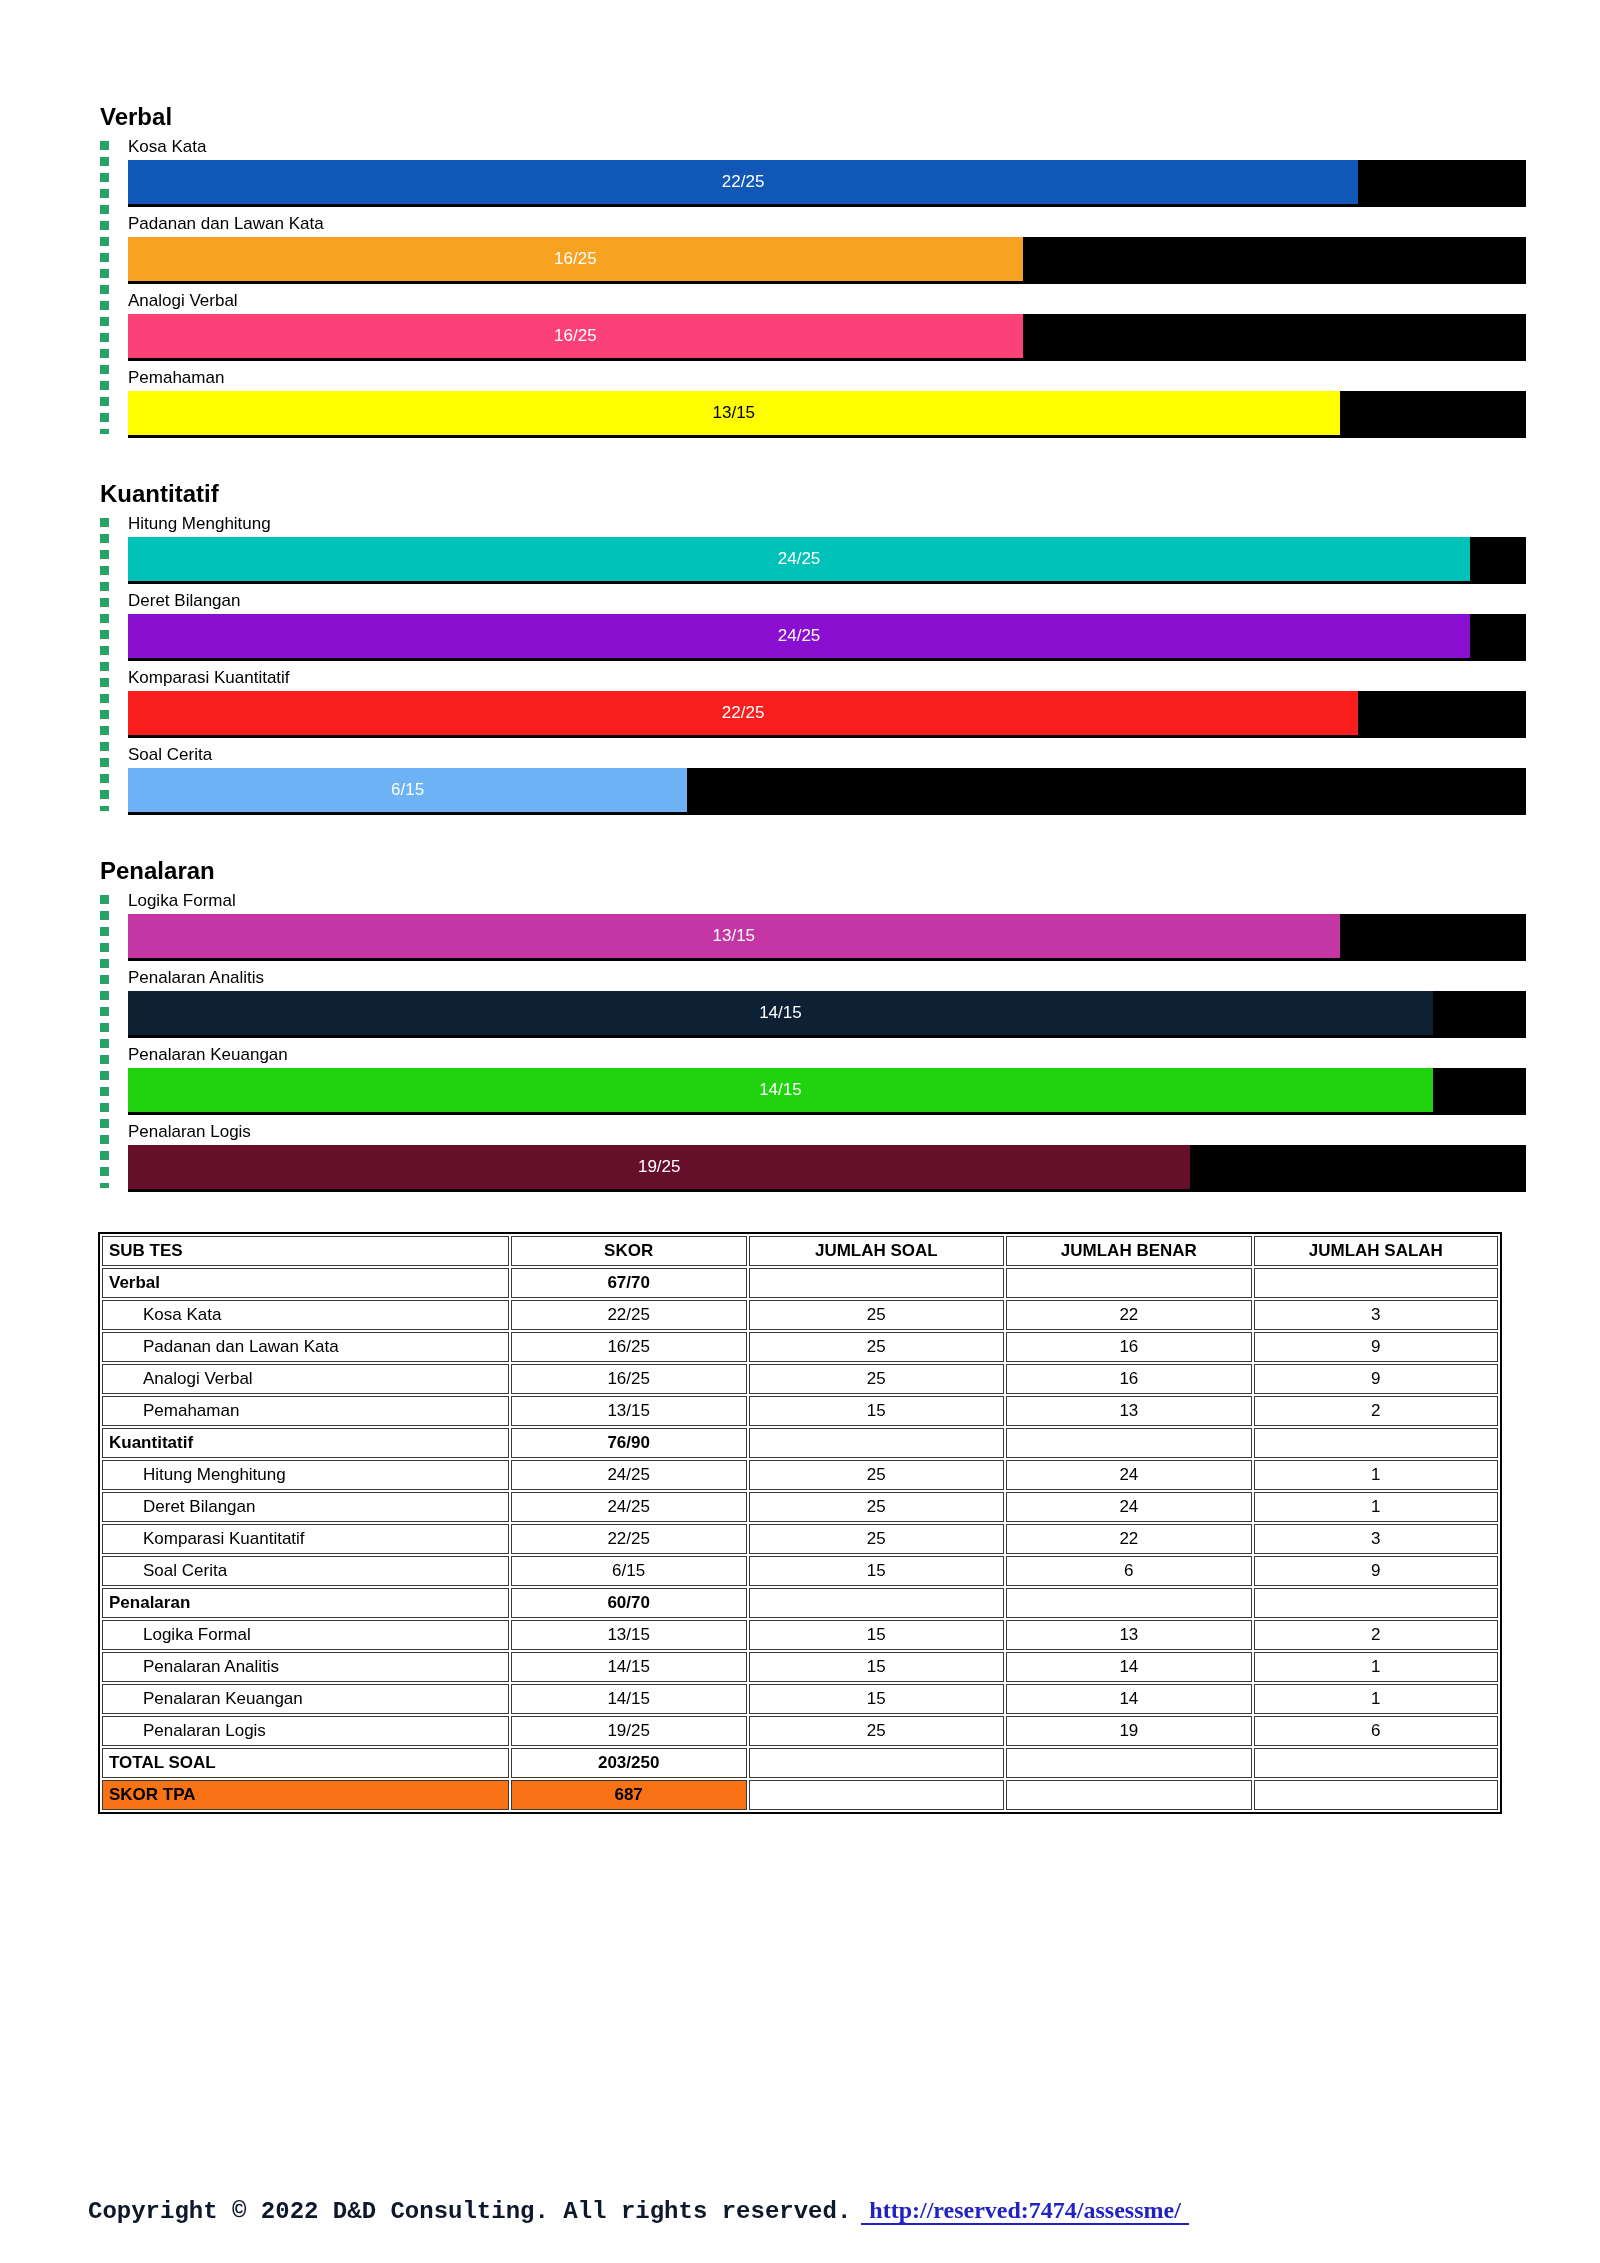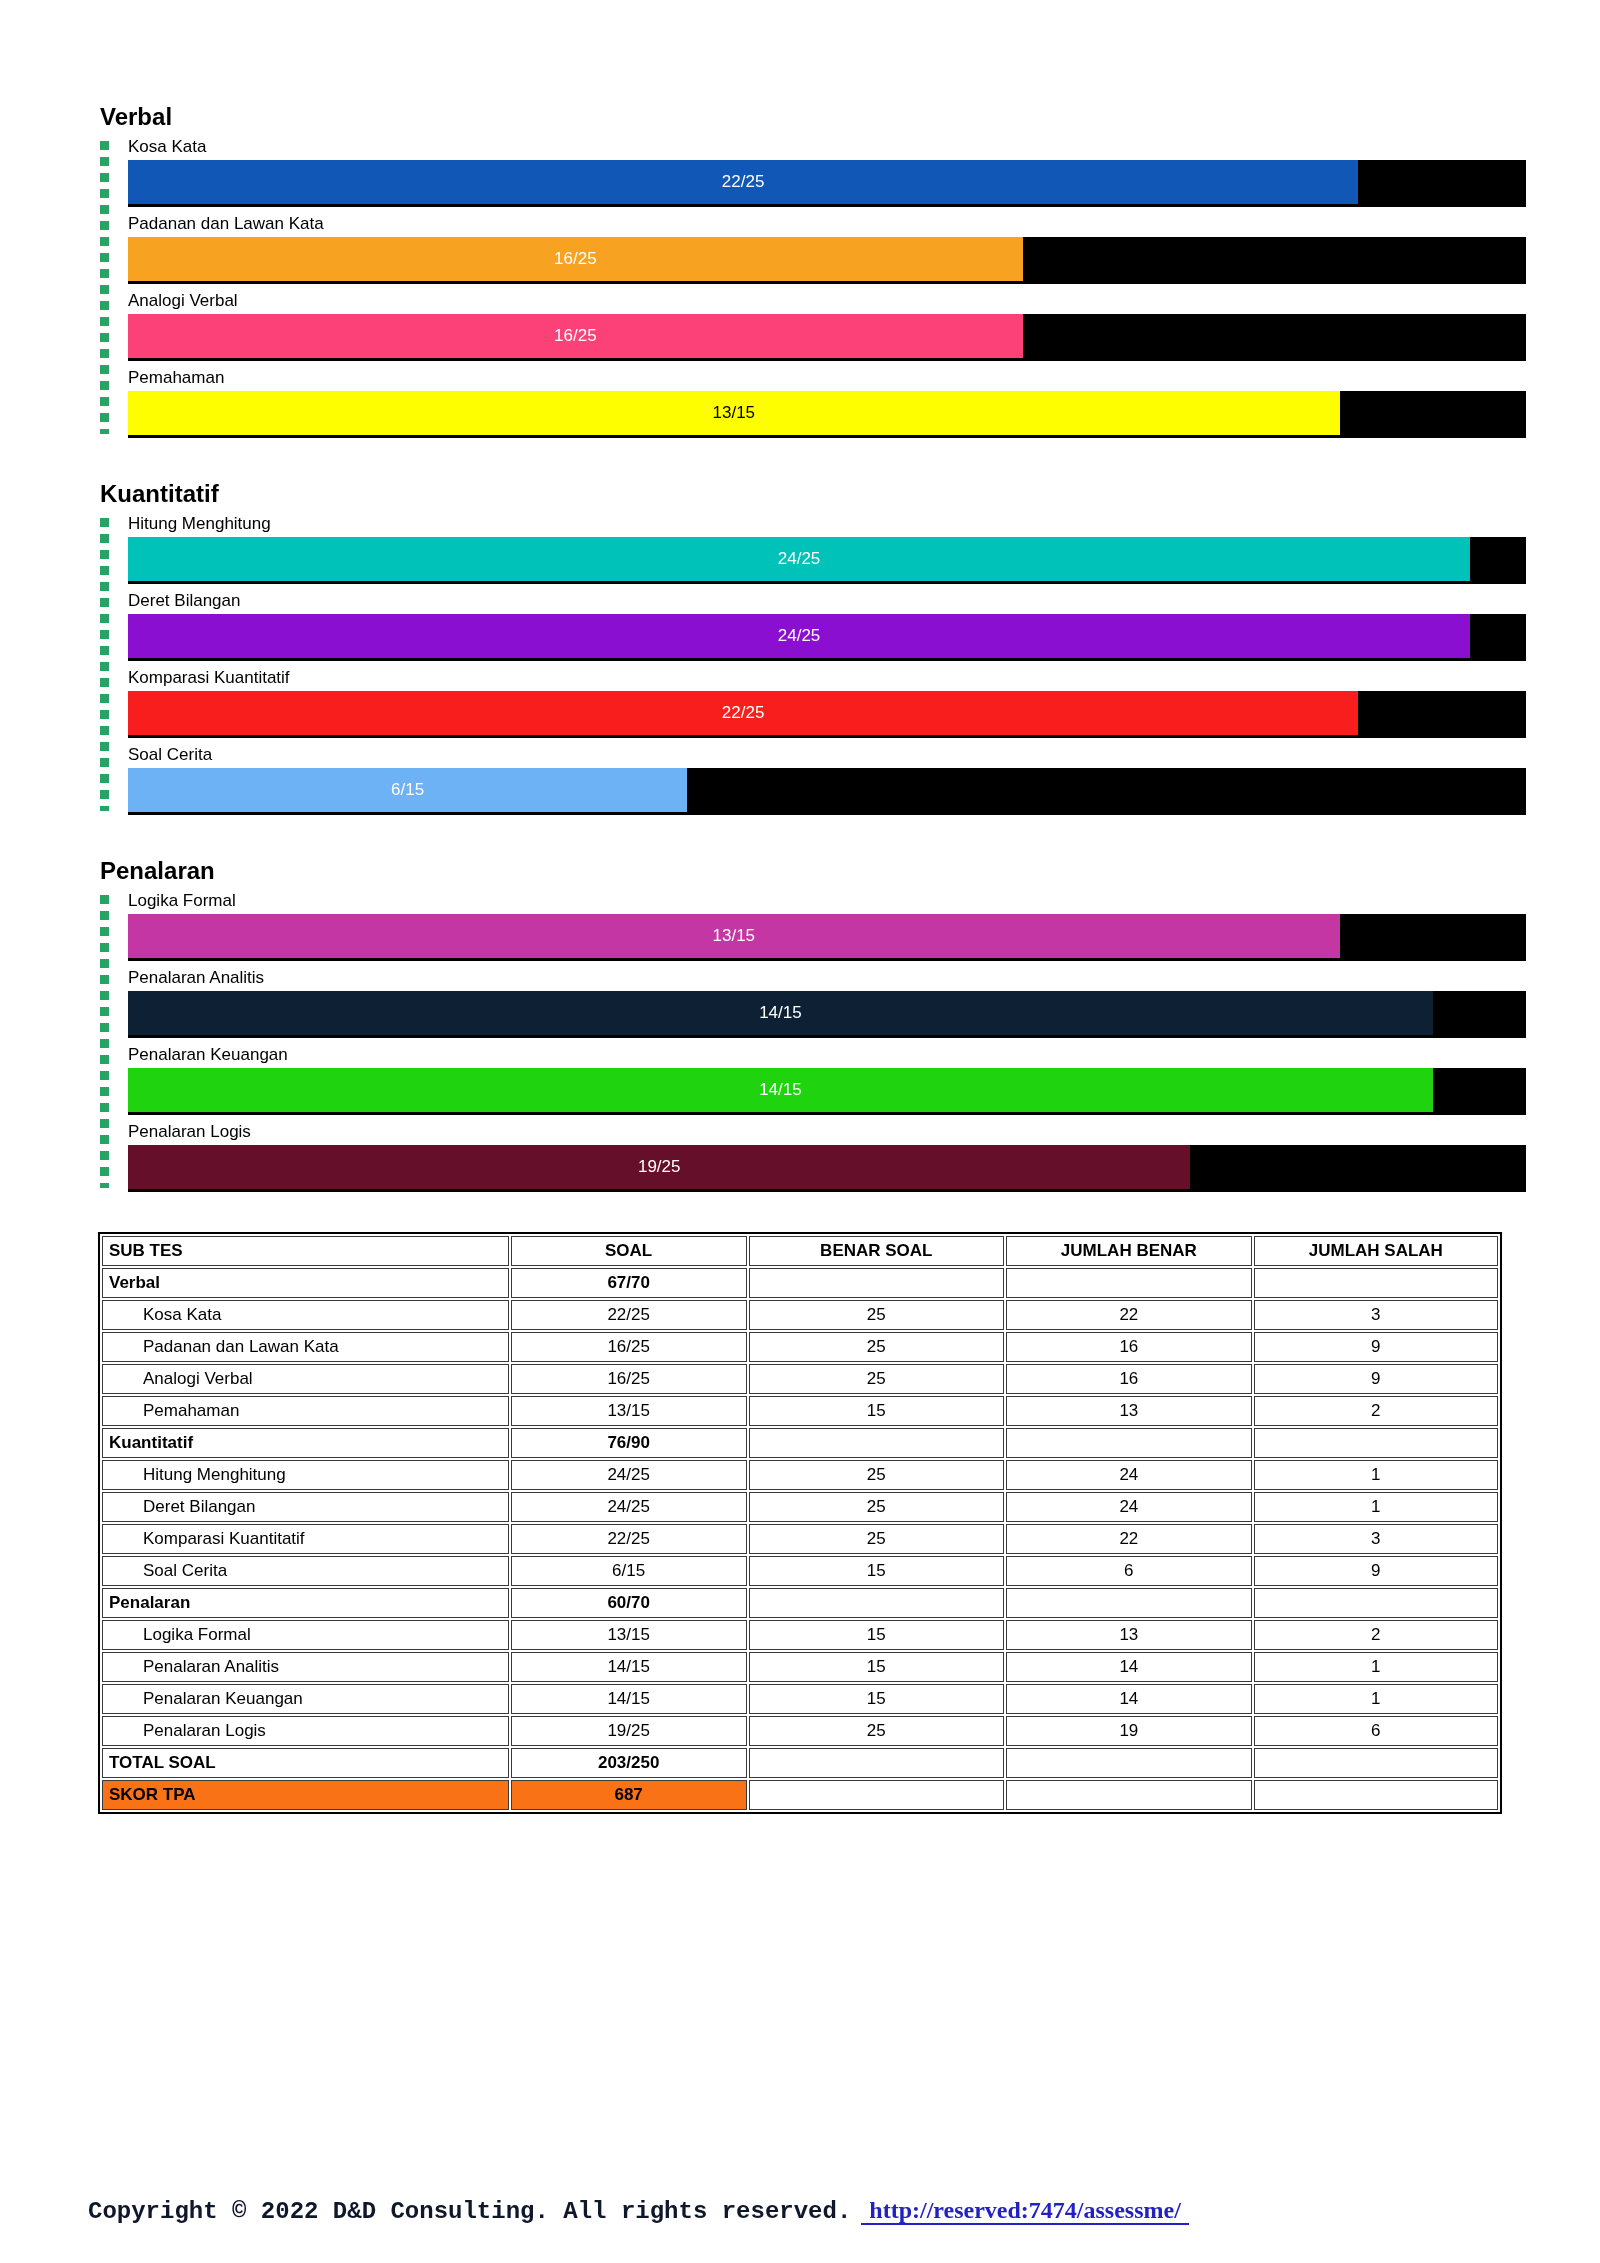--- a/index.html
+++ b/index.html
@@ -163,22 +163,22 @@
     <colgroup>
       <col style="width:29.3%">
         <col style="width:17.0%">
         <col style="width:18.4%">
       <col style="width:17.7%">
         <col style="width:17.6%">
     </colgroup>
     <thead>
         <tr id="thead-row">
           <th class="first">SUB TES</th>
-          <th>SOAL</th>
-          <th>BENAR SOAL</th>
+          <th>SKOR</th>
+          <th>JUMLAH SOAL</th>
           <th>JUMLAH BENAR</th>
           <th>JUMLAH SALAH</th>
         </tr>
       </thead>
     <tbody id="tbody">
         <tr class="section">
           <td class="label">Verbal</td>
           <td class="num skor">67/70</td>
           <td class="num"></td>
           <td class="num"></td>

